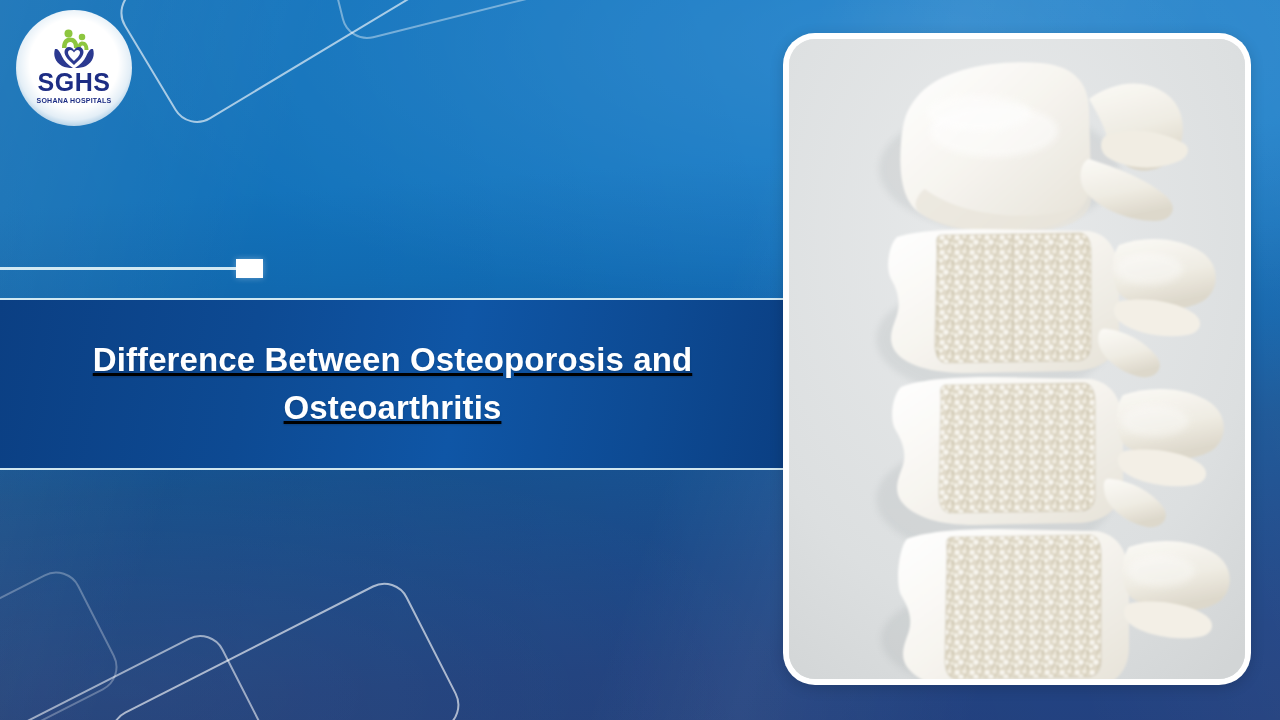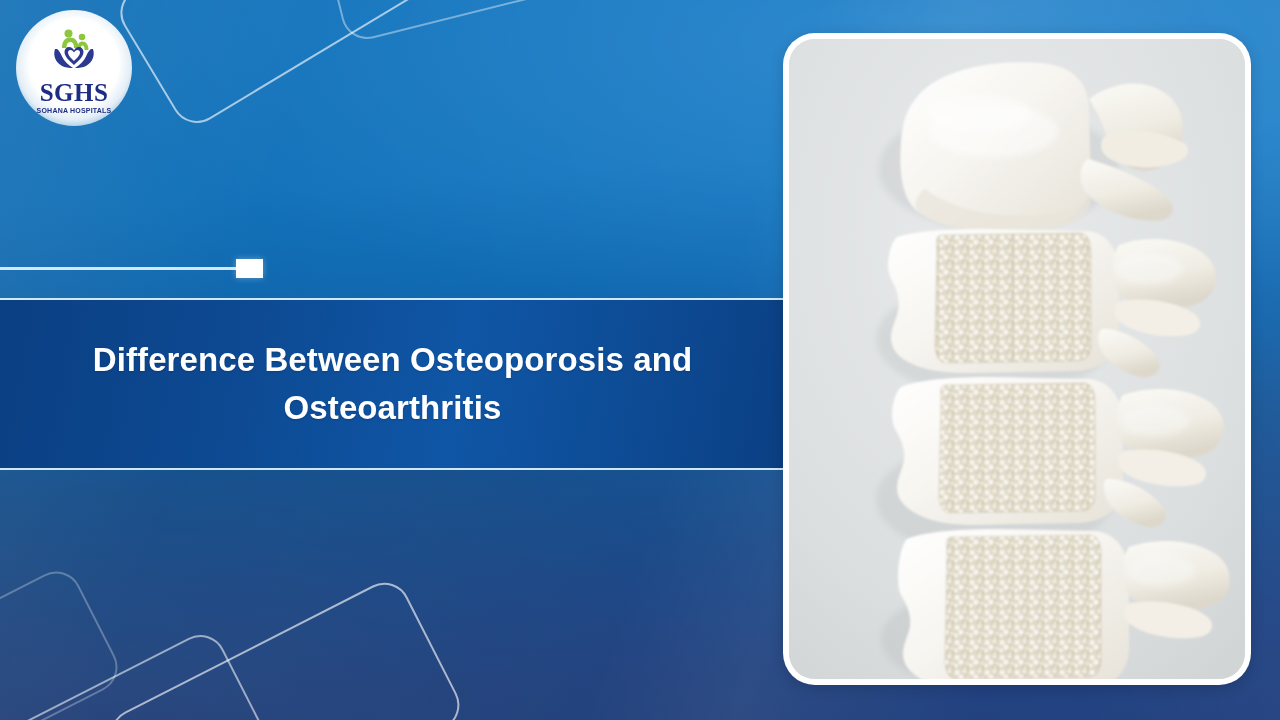--- a/index.html
+++ b/index.html
@@ -109,22 +109,22 @@
     position:absolute; left:50%; top:50%;
     transform:translate(-50%,-50%);
     width:92px; height:92px;
     display:flex; flex-direction:column;
     align-items:center; justify-content:flex-start;
     padding-top:7px;
   }
   .logo-mark{ width:52px; height:40px; display:block; }
   .logo-word{
     font-size:25px; font-weight:bold; letter-spacing:0.5px;
-    color:#1d2d84; line-height:1; margin-top:11px;
-    font-family:Liberation Serif, serif;
+    color:#1d2d84; line-height:1; margin-top:1px;
+    font-family:Liberation Sans, sans-serif;
   }
   .logo-sub{
     font-size:7px; font-weight:bold; letter-spacing:0.2px;
     color:#1d2d84; line-height:1; margin-top:2px;
     white-space:nowrap;
   }
 
   
   .accent-rule{
     position:absolute; left:0; top:267px;
@@ -143,20 +143,21 @@
     position:absolute; left:0; top:300px;
     width:785px; height:168px;
     background:linear-gradient(100deg,
       #0b3f83 0%,
       #0d4a93 32%,
       #0f56a6 58%,
       #0d4a93 82%,
       #0b3f83 100%);
     display:flex; align-items:center; justify-content:center;
     padding:0 54px;
+    text-decoration:underline;
   }
   .title-band::before,
   .title-band::after{
     content:"";
     position:absolute; left:0; width:100%; height:2px;
     background:rgba(225,243,247,0.92);
   }
   .title-band::before{ top:-2px; }
   .title-band::after{ bottom:-2px; }
 

